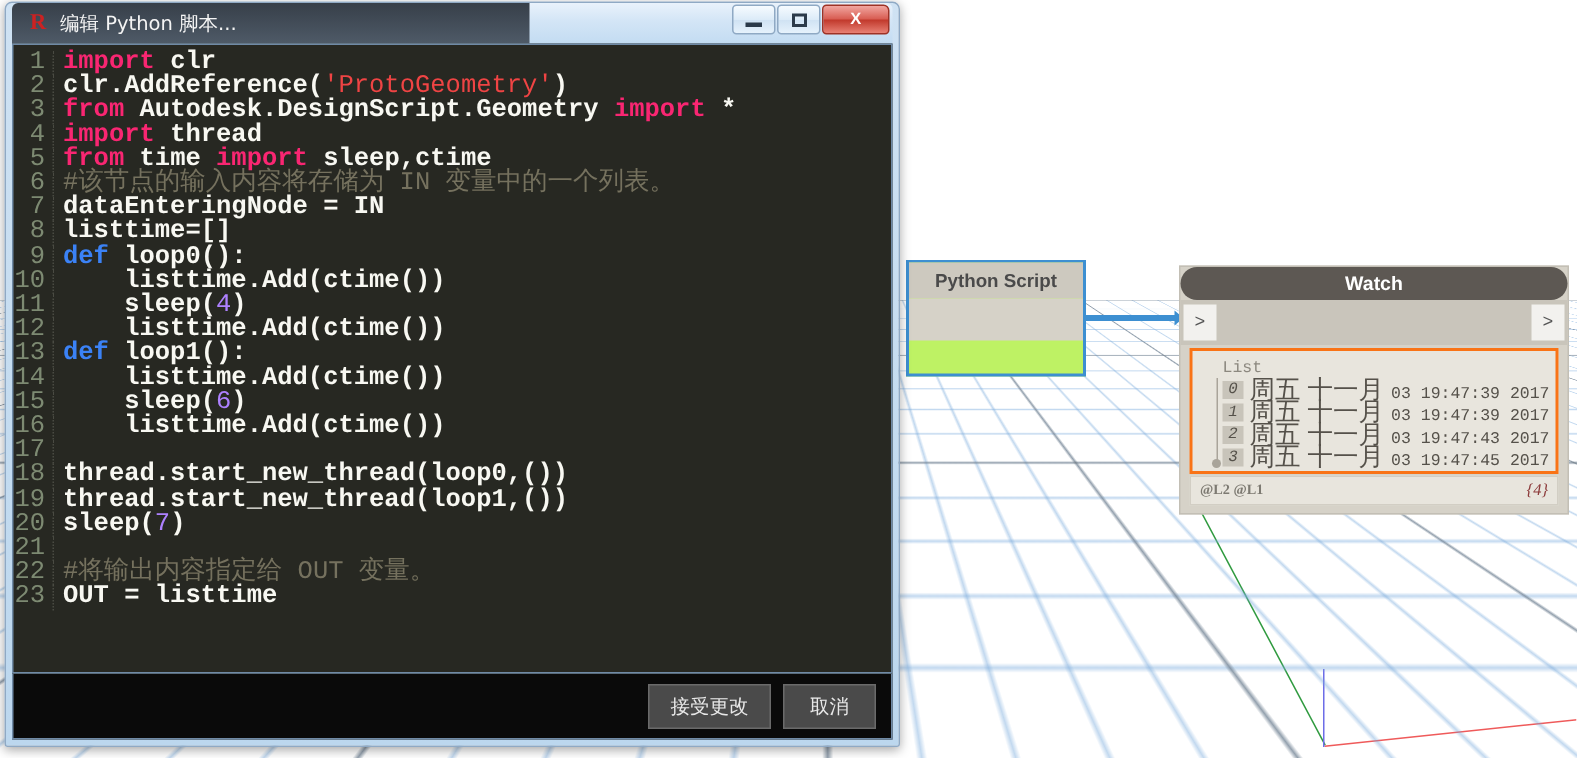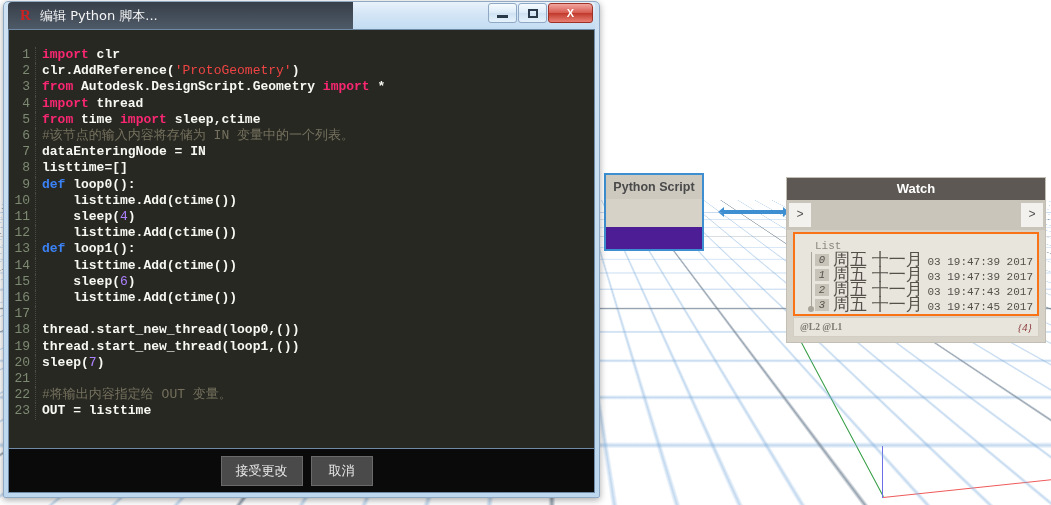--- a/index.html
+++ b/index.html
@@ -57,23 +57,23 @@
     font-size: 17px; letter-spacing: 2.2px;
     color: rgba(170,170,170,0.62);
     white-space: nowrap;
     user-select: none;
   }
 
   
   .node { position: absolute; }
 
   .node-py {
-    left: 604px; top: 173px; width: 100px; height: 78px;
+    left: 604px; top: 173px; width: 120px; height: 78px;
     border: 2px solid #3d8fd1;
-    background: #4c1d95;
+    background: #bef264;
   }
   .node-py .node-title {
     height: 24px; line-height: 24px; text-align: center;
     background: #cdc9bf; color: #4a4a4a;
     font-size: 12.5px; font-weight: bold;
   }
   .node-py .port-row { display: flex; height: 22px; }
   .node-py .port {
     background: #f2f1ee; color: #3b3b3b;
     font-size: 11.5px; line-height: 22px; text-align: center;
@@ -86,21 +86,21 @@
   .node-py .node-body { height: 28px; background: #d6d2c8; }
 
   .node-watch {
     left: 786px; top: 177px; width: 260px; height: 166px;
     background: #d6d2c8;
     border: 1px solid #c3bfb5;
   }
   .node-watch .node-title {
     height: 22px; line-height: 22px; text-align: center;
     background: #5d5853; color: #ffffff;
-    font-size: 13px; font-weight: bold;
+    font-size: 13px; font-weight: bold; border-radius: 11px;
   }
   .node-watch .port-row { position: relative; height: 30px; background: #c9c5bb; }
   .node-watch .wport {
     position: absolute; top: 3px; width: 22px; height: 24px;
     background: #f2f1ee; color: #555;
     font-size: 12px; line-height: 24px; text-align: center;
     font-family: "Liberation Mono", monospace;
   }
   .node-watch .wport.left  { left: 2px; }
   .node-watch .wport.right { right: 2px; }
@@ -213,44 +213,44 @@
   .win-btn .glyph-max { width: 10px; height: 9px; border: 2px solid #2b3a4a; }
 
   .editor {
     position: relative;
     height: 420px;
     background: #272822;
     border: 1px solid #6f8aa6;
     overflow: hidden;
   }
   .code {
-    position: absolute; left: 0; top: 17px; right: 0;
+    position: absolute; left: 0; top: 4px; right: 0;
     font-family: "Liberation Mono", monospace;
-    font-size: 13px; line-height: 16.2px;
+    font-size: 17px; line-height: 16.2px;
     white-space: pre;
   }
   .ln {
     display: inline-block; width: 27px; text-align: right;
     color: #7d8a72; padding-right: 5px;
     border-right: 1px dotted #4a4b43;
     margin-right: 6px;
     user-select: none;
   }
   .kw   { color: #f92672; font-weight: bold; }
   .kwd  { color: #3b82f6; font-weight: bold; }
   .str  { color: #ef4444; }
   .num  { color: #ae81ff; }
   .cmt  { color: #75715e; }
   .id   { color: #f8f8f2; font-weight: bold; }
   .cjk  { font-family: Liberation Mono, monospace; }
 
   .footer-bar {
     height: 44px; background: #0a0a0a;
     border: 1px solid #6f8aa6; border-top: none;
-    display: flex; align-items: center; justify-content: center;
+    display: flex; align-items: center; justify-content: flex-end;
     padding-right: 10px; gap: 8px;
   }
   .dlg-btn {
     height: 30px; min-width: 62px; padding: 0 14px;
     background: #4a4a4a; border: 1px solid #6a6a6a;
     color: #e8e8e8; font-size: 13px;
     font-family: "DejaVu Sans", sans-serif;
     display: flex; align-items: center; justify-content: center;
   }
 </style>

